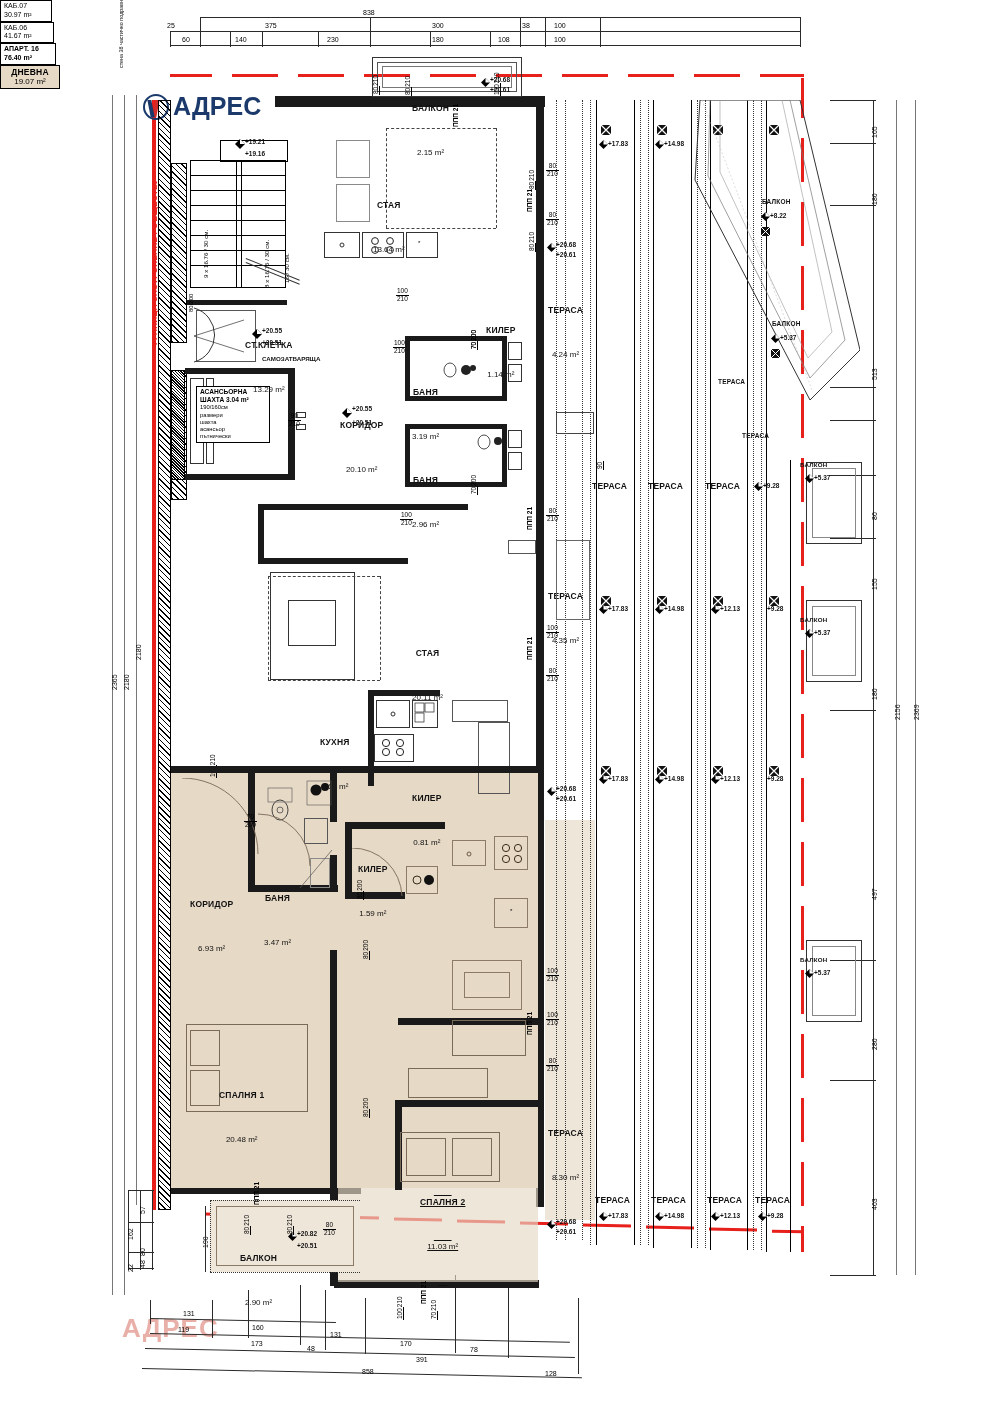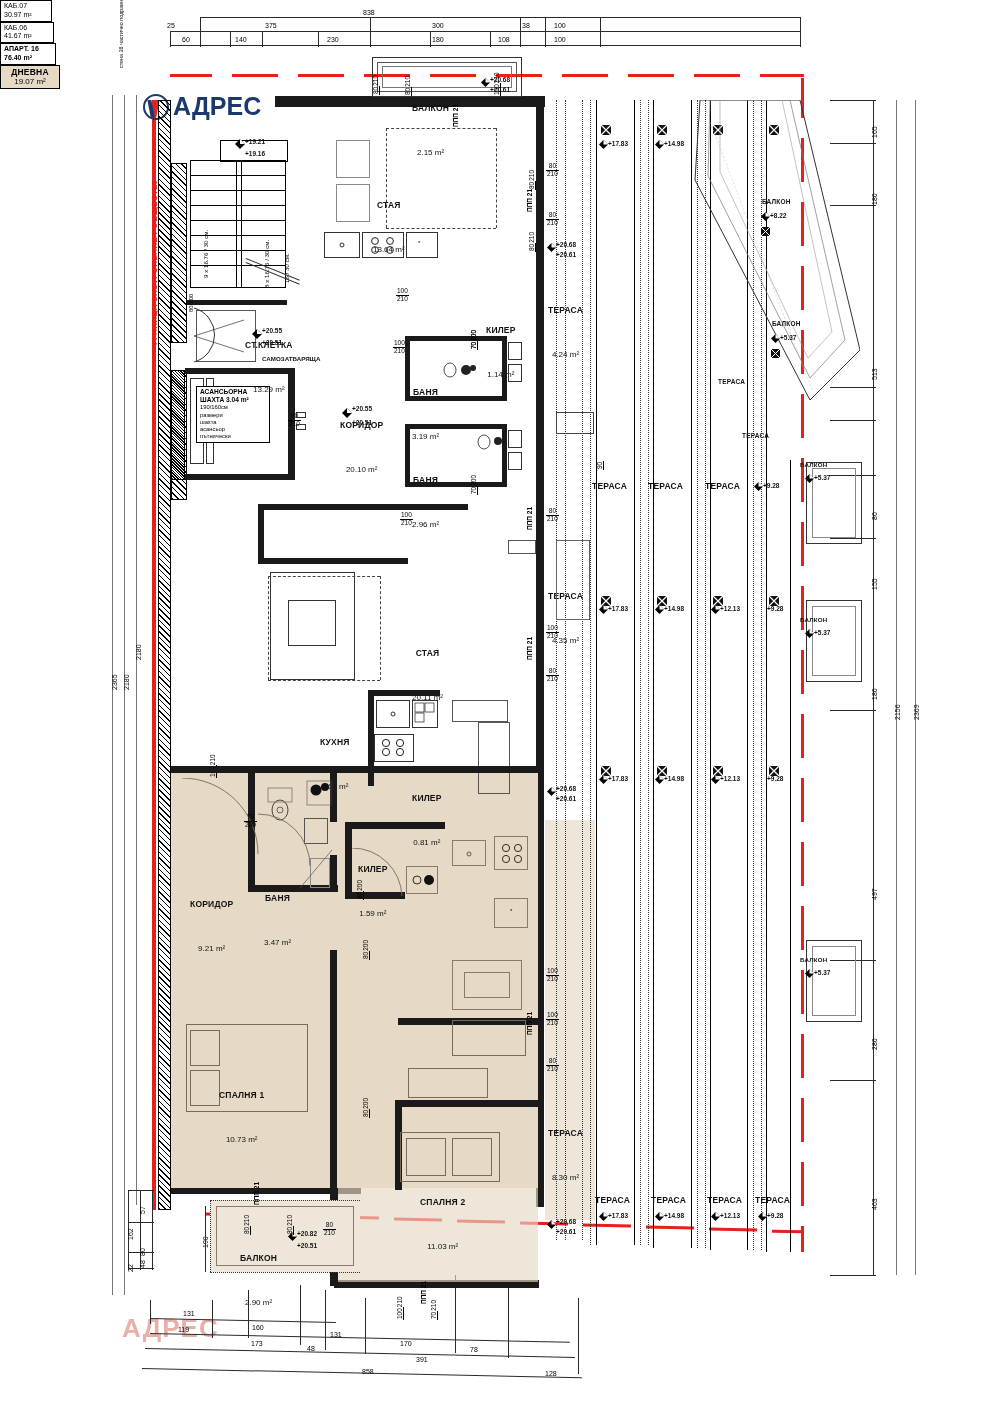--- a/index.html
+++ b/index.html
@@ -638,21 +638,21 @@
   <div class="wall" style="left:345px;top:822px;width:7px;height:76px"></div>
   <div class="wall" style="left:345px;top:892px;width:60px;height:7px"></div>
   <div class="wall" style="left:345px;top:822px;width:100px;height:7px"></div>
   <div class="wall" style="left:330px;top:950px;width:7px;height:240px"></div>
   <div class="wall" style="left:395px;top:1100px;width:143px;height:7px"></div>
   <div class="wall" style="left:395px;top:1100px;width:7px;height:90px"></div>
   <div class="wall" style="left:398px;top:1018px;width:140px;height:7px"></div>
 
   <div class="lbl room-blk" style="left:190px;top:864px;">
     <div class="room-name">КОРИДОР</div>
-    <div class="room-area">9.21 m²</div>
+    <div class="room-area">6.93 m²</div>
   </div>
   <svg class="abs" style="left:180px;top:778px;" width="80" height="80">
     <path d="M2,0 A76,76 0 0 1 78,76" fill="none" stroke="#7a6a58" stroke-width=".9"></path>
   </svg>
 
   <div>
     <svg class="abs" style="left:266px;top:782px;" width="40" height="48">
       <ellipse cx="14" cy="28" rx="8" ry="10" fill="none" stroke="#333" stroke-width=".9"></ellipse>
       <circle cx="14" cy="28" r="3" fill="none" stroke="#333" stroke-width=".7"></circle>
       <rect x="2" y="6" width="24" height="14" fill="none" stroke="#555" stroke-width=".6"></rect>
@@ -714,21 +714,21 @@
     <div class="furn-l" style="left:464px;top:972px;width:46px;height:26px;border-color:#8a7a66;"></div>
   </div>
 
   <div>
     <div class="furn-l" style="left:186px;top:1024px;width:122px;height:88px;border-color:#7a6a58;"></div>
     <div class="furn-l" style="left:190px;top:1030px;width:30px;height:36px;border-color:#7a6a58;"></div>
     <div class="furn-l" style="left:190px;top:1070px;width:30px;height:36px;border-color:#7a6a58;"></div>
   </div>
   <div class="lbl room-blk" style="left:219px;top:1055px;">
     <div class="room-name">СПАЛНЯ 1</div>
-    <div class="room-area">10.73 m²</div>
+    <div class="room-area">20.48 m²</div>
   </div>
 
   <div>
     <div class="furn-l" style="left:452px;top:1020px;width:74px;height:36px;border-color:#7a6a58;"></div>
     <div class="furn-l" style="left:408px;top:1068px;width:80px;height:30px;border-color:#7a6a58;"></div>
   </div>
   <div class="boxed" style="left:410px;top:1035px;width:60px;text-align:center;background:#e6d9c6;">
     <div class="room-name">ДНЕВНА</div>
     <div class="room-area">19.07 m²</div>
   </div>
@@ -737,21 +737,21 @@
   </div>
   <div class="door-dim-v" style="left:362px;top:960px;">
     <span class="w">80</span><span class="h">200</span>
   </div>
 
   <div>
     <div class="furn-l" style="left:400px;top:1132px;width:100px;height:50px;border-color:#7a6a58;"></div>
     <div class="furn-l" style="left:406px;top:1138px;width:40px;height:38px;border-color:#7a6a58;"></div>
     <div class="furn-l" style="left:452px;top:1138px;width:40px;height:38px;border-color:#7a6a58;"></div>
   </div>
-  <div class="lbl room-blk" style="left:420px;top:1162px;">
+  <div class="lbl room-blk" style="left:420px;top:1162px;text-decoration:underline;">
     <div class="room-name">СПАЛНЯ 2</div>
     <div class="room-area">11.03 m²</div>
   </div>
 
   <div>
     <div class="dot-h" style="left:210px;top:1200px;width:150px;"></div>
     <div class="dot-v" style="left:210px;top:1200px;height:72px;"></div>
     <div class="dot-h" style="left:210px;top:1272px;width:150px;"></div>
     <div class="furn-l" style="left:216px;top:1206px;width:138px;height:60px;border-color:#8a7a66;"></div>
   </div>

